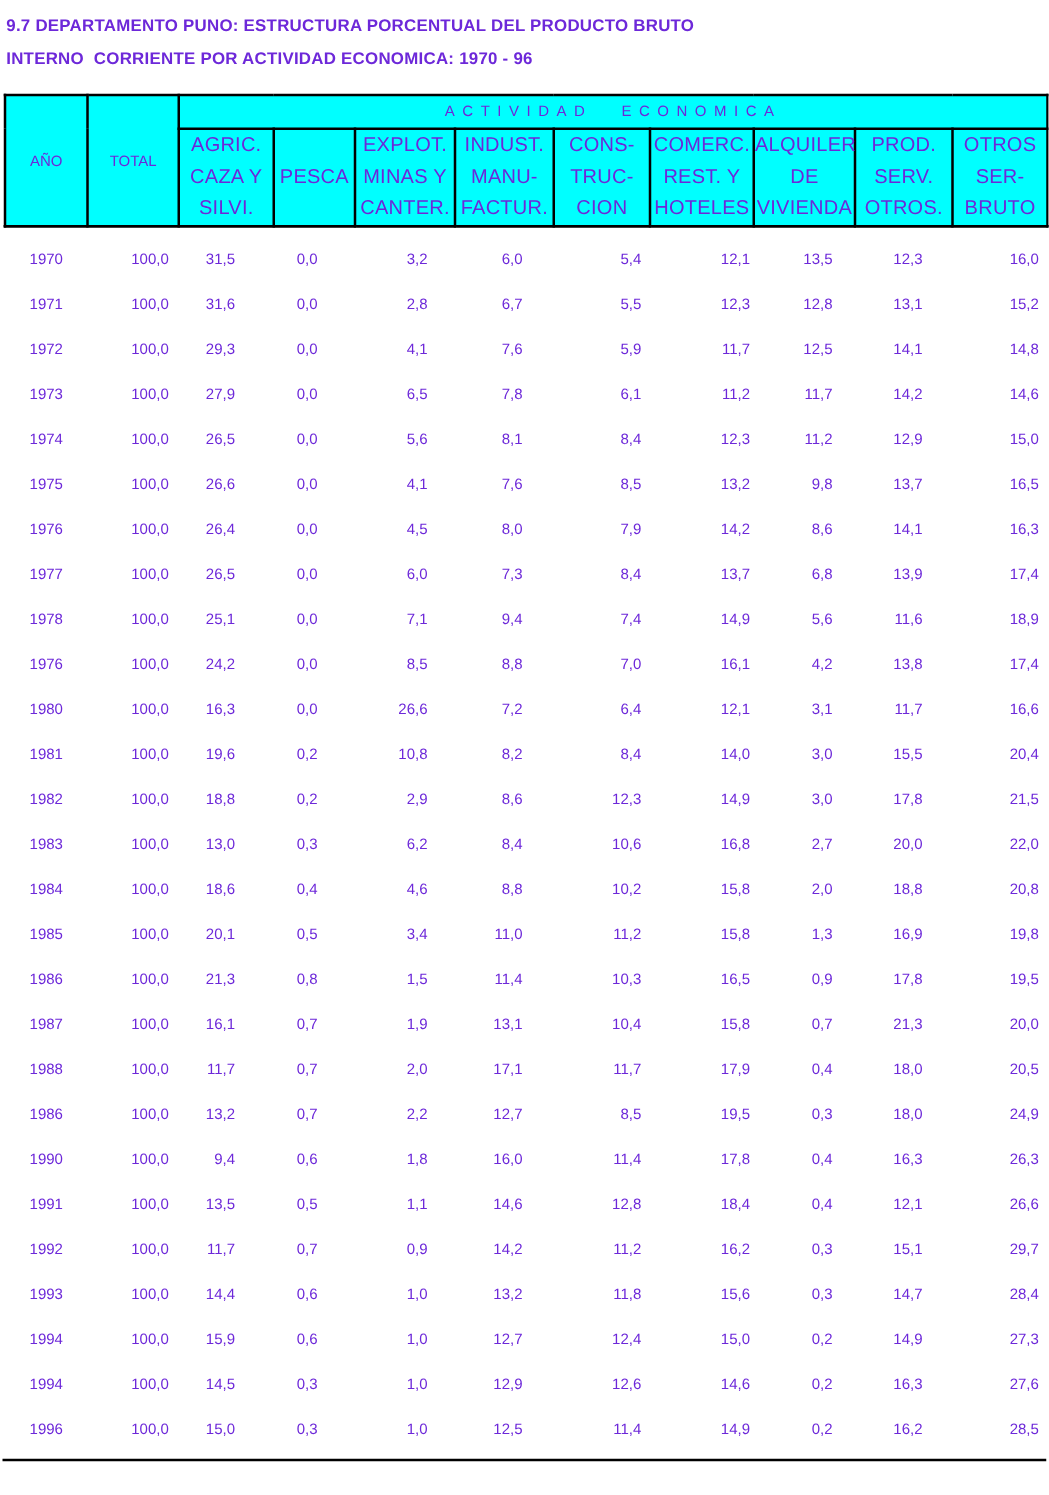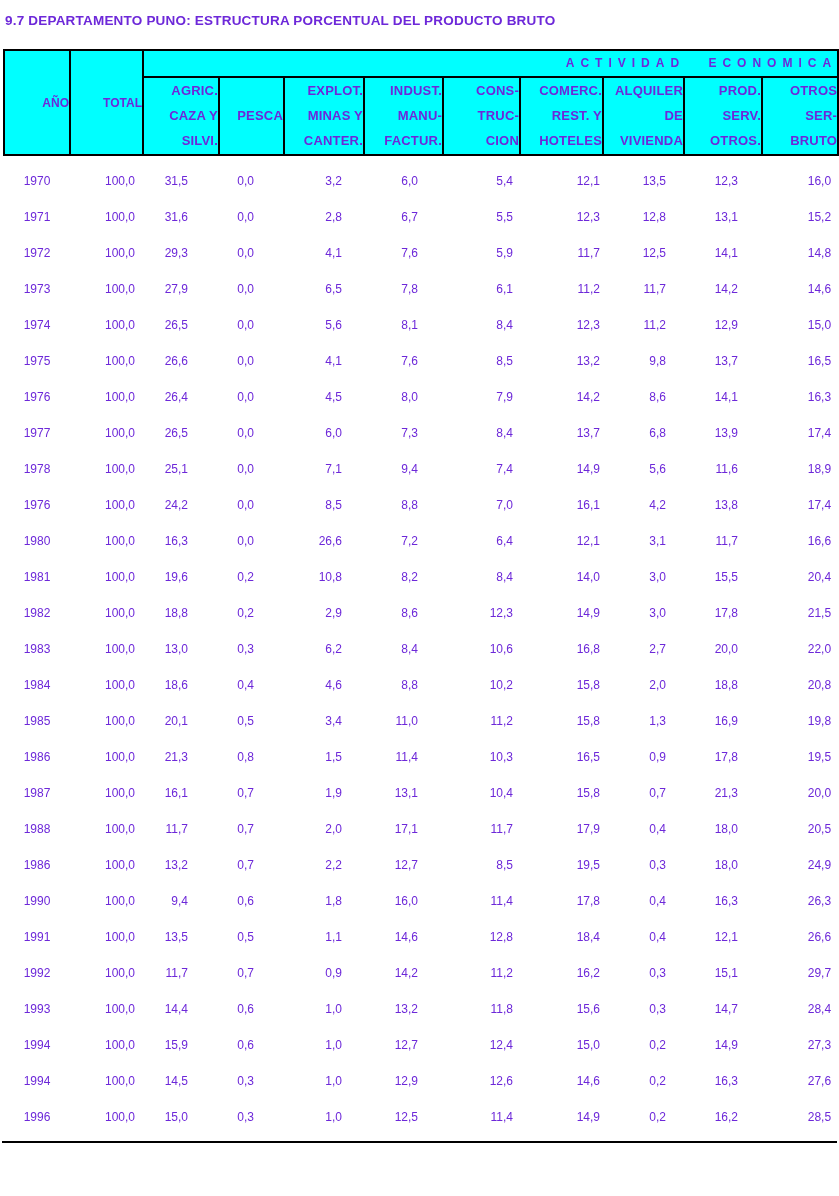--- a/index.html
+++ b/index.html
@@ -25,35 +25,35 @@
   }
   table.data-table {
     margin: 15px 0 0 3px;
     width: 834px;
     border-collapse: collapse;
     table-layout: fixed;
   }
   thead th {
     background: #00ffff;
     border: 2px solid #000000;
-    font-weight: bold;
+    font-weight: normal;
     font-size: 12px;
-    text-align: right;
+    text-align: center;
     vertical-align: middle;
     padding: 0;
   }
   th.group-header {
     height: 26px;
     letter-spacing: 6px;
     word-spacing: 14px;
     font-size: 12px;
   }
   th.corner { height: 105px; }
   th.sub-header { height: 77px; }
-  .hline { height: 25px; line-height: 25px; font-size: 13px; letter-spacing: 0.2px; }
+  .hline { height: 25px; line-height: 25px; font-size: 16px; letter-spacing: 0.2px; }
   tbody::before { content: ""; display: table-row; height: 8px; }
   tbody td {
     height: 36px;
     font-size: 12px;
     vertical-align: middle;
     white-space: nowrap;
   }
   tbody td.year { text-align: center; }
   tbody td.num { text-align: right; }
   td.c2  { padding-right: 8px; }
@@ -79,20 +79,21 @@
     letter-spacing: 0.2px;
   }
 </style>
 </head>
 <body>
 
 <div class="page">
 
   <div class="title-block">
     <div class="title-line">9.7 DEPARTAMENTO PUNO: ESTRUCTURA PORCENTUAL DEL PRODUCTO BRUTO</div>
+    <div class="title-line">INTERNO  CORRIENTE POR ACTIVIDAD ECONOMICA: 1970 - 96</div>
   </div>
 
   <table class="data-table">
     <colgroup>
       <col style="width:66px">
         <col style="width:73px">
         <col style="width:76px">
       <col style="width:65px">
         <col style="width:80px">
         <col style="width:79px">

